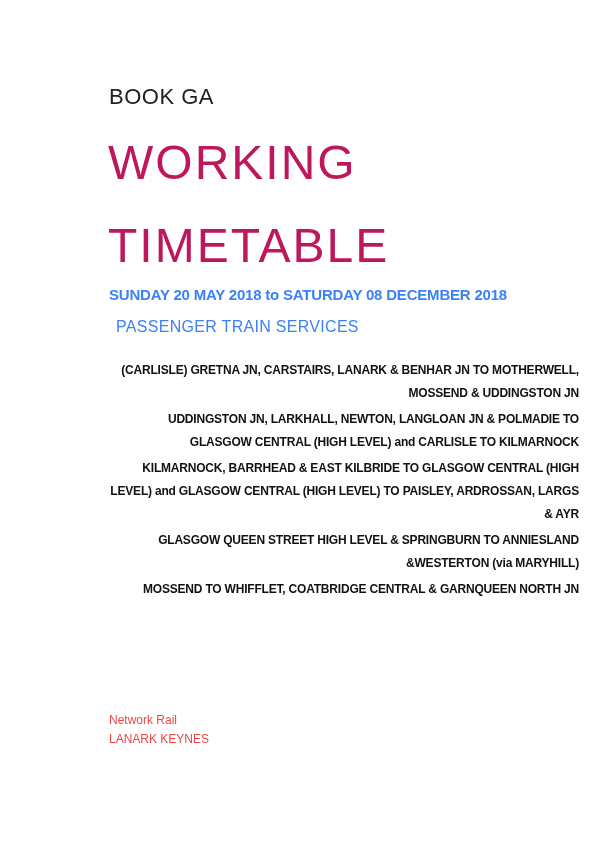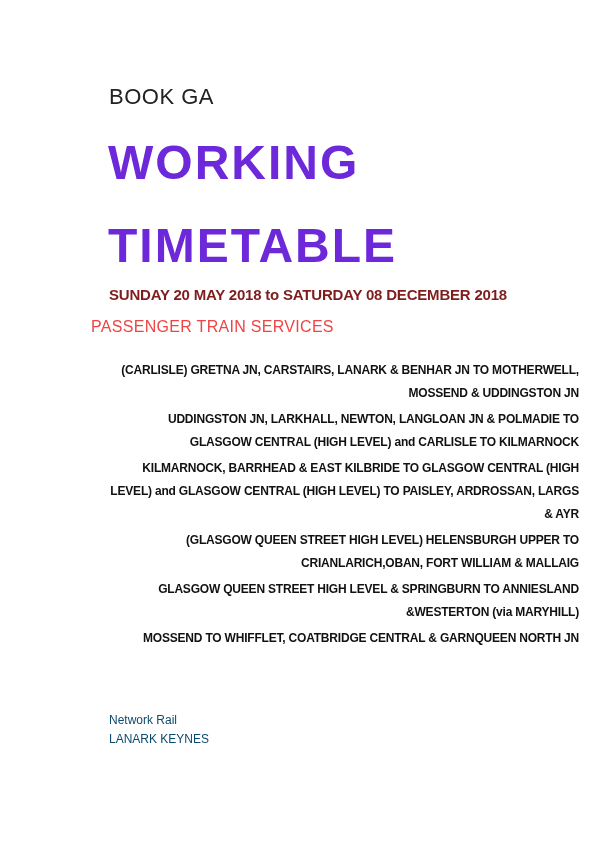--- a/index.html
+++ b/index.html
@@ -25,43 +25,43 @@
     font-weight: 400;
     letter-spacing: 0.5px;
     color: #222222;
   }
   .main-title {
     position: absolute;
     left: 92px;
     top: 121px;
     font-size: 48px;
     line-height: 83px;
-    font-weight: 700;
+    font-weight: 400;
     letter-spacing: 2px;
-    color: #6d28d9;
+    color: #be185d;
     white-space: nowrap;
   }
   .date-range {
     position: absolute;
     left: 93px;
     top: 286px;
     font-size: 15px;
     font-weight: 700;
     letter-spacing: -0.2px;
-    color: #7f1d1d;
+    color: #3b82f6;
     white-space: nowrap;
   }
   .subtitle {
     position: absolute;
-    left: 75px;
+    left: 100px;
     top: 318px;
     font-size: 16px;
     font-weight: 400;
     letter-spacing: 0.3px;
-    color: #ef4444;
+    color: #3b82f6;
     white-space: nowrap;
   }
   .routes {
     position: absolute;
     left: 93px;
     top: 359px;
     width: 470px;
   }
   .routes p {
     margin: 0 0 3px 0;
@@ -72,21 +72,21 @@
     color: #111111;
     text-align: right;
   }
   .footer {
     position: absolute;
     left: 93px;
     top: 711px;
     font-size: 12px;
     font-weight: 400;
     line-height: 19px;
-    color: #0c4a6e;
+    color: #ef4444;
   }
   .page-number {
     position: absolute;
     left: 0;
     top: 792px;
     width: 100%;
     text-align: center;
     font-family: "Liberation Serif", serif;
     font-size: 13px;
     color: #333333;
@@ -105,21 +105,20 @@
   </div>
 
   <div class="date-range">SUNDAY 20 MAY 2018 to SATURDAY 08 DECEMBER 2018</div>
 
   <div class="subtitle">PASSENGER TRAIN SERVICES</div>
 
   <div class="routes">
     <p>(CARLISLE) GRETNA JN, CARSTAIRS, LANARK &amp; BENHAR JN TO MOTHERWELL, MOSSEND &amp; UDDINGSTON JN</p>
     <p>UDDINGSTON JN, LARKHALL, NEWTON, LANGLOAN JN &amp; POLMADIE TO GLASGOW CENTRAL (HIGH LEVEL) and CARLISLE TO KILMARNOCK</p>
     <p>KILMARNOCK, BARRHEAD &amp; EAST KILBRIDE TO GLASGOW CENTRAL (HIGH LEVEL) and GLASGOW CENTRAL (HIGH LEVEL) TO PAISLEY, ARDROSSAN, LARGS &amp; AYR</p>
-    <p>(GLASGOW QUEEN STREET HIGH LEVEL) HELENSBURGH UPPER TO CRIANLARICH,OBAN, FORT WILLIAM &amp; MALLAIG</p>
     <p>GLASGOW QUEEN STREET HIGH LEVEL &amp; SPRINGBURN TO ANNIESLAND &amp;WESTERTON (via MARYHILL)</p>
     <p>MOSSEND TO WHIFFLET, COATBRIDGE CENTRAL &amp; GARNQUEEN NORTH JN</p>
   </div>
 
   <div class="footer">
     <div>Network Rail</div>
     <div>LANARK KEYNES</div>
   </div>
 
   <div class="page-number">i</div>

